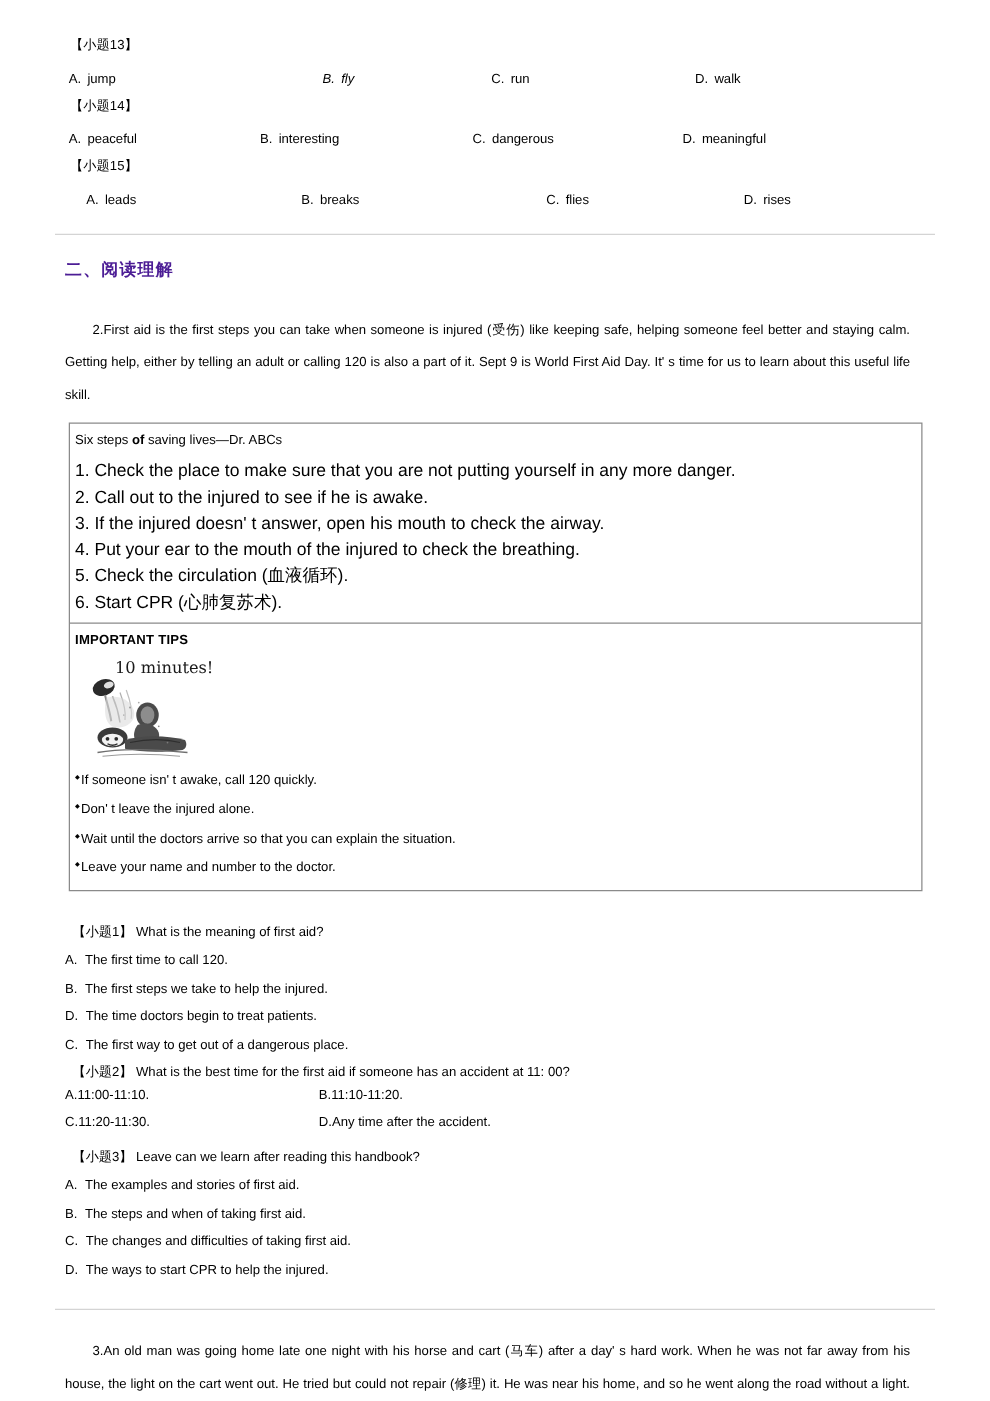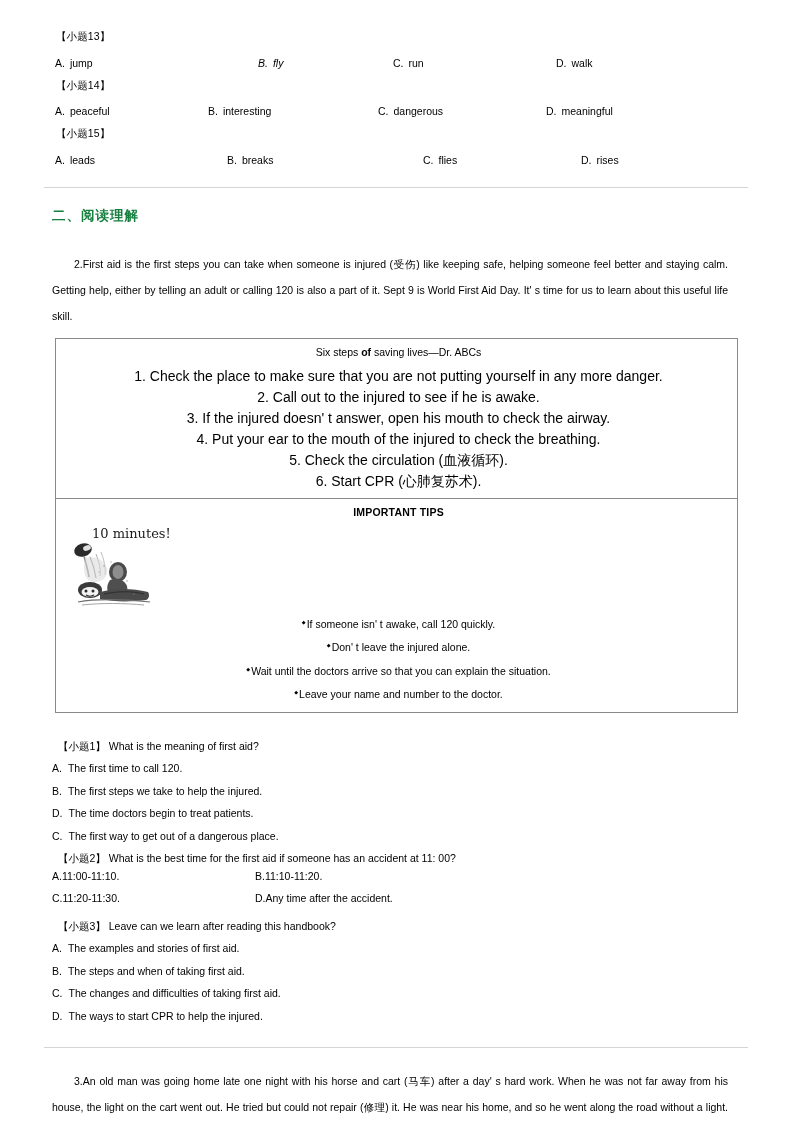--- a/index.html
+++ b/index.html
@@ -58,21 +58,21 @@
     border: 0;
     border-top: 1px solid #d4d4d4;
     margin: 0;
     height: 0;
   }
   .sec-head {
     font-family: "DejaVu Sans", "Liberation Sans", sans-serif;
     font-size: 13.5px;
     font-weight: bold;
     letter-spacing: 1px;
-    color: #15803d;
+    color: #4c1d95;
   }
 
   
   .para {
     font-size: 10.5px;
     line-height: 26px;
     text-align: justify;
     text-justify: inter-word;
     margin: 0;
   }
@@ -80,21 +80,20 @@
 
   
   .box {
     margin: 0 54px 0 55px;
     border: 1px solid #8a8a8a;
     box-sizing: border-box;
     width: 683px;
   }
   .box-sec {
     padding: 4px 0 6px 4px;
-    text-align: center;
   }
   .box-sec + .box-sec {
     border-top: 1px solid #8a8a8a;
   }
   .box-line {
     font-size: 14px;
     line-height: 21px;
     white-space: nowrap;
   }
   .box-title {
@@ -187,21 +186,21 @@
             <span class="ltr">C.</span><span>dangerous</span>
           </span>
           <span class="opt" style="left:494px;">
             <span class="ltr">D.</span><span>meaningful</span>
           </span>
         </div>
       </div>
 
       <div style="margin-top:0px;">
         <div class="qlabel">【小题15】</div>
-        <div class="optrow" style="margin-top:15px;">
+        <div class="optrow" style="margin-top:15px;margin-left:14px;">
           <span class="opt" style="left:3px;">
             <span class="ltr">A.</span><span>leads</span>
           </span>
           <span class="opt" style="left:175px;">
             <span class="ltr">B.</span><span>breaks</span>
           </span>
           <span class="opt" style="left:371px;">
             <span class="ltr">C.</span><span>flies</span>
           </span>
           <span class="opt" style="left:529px;">

